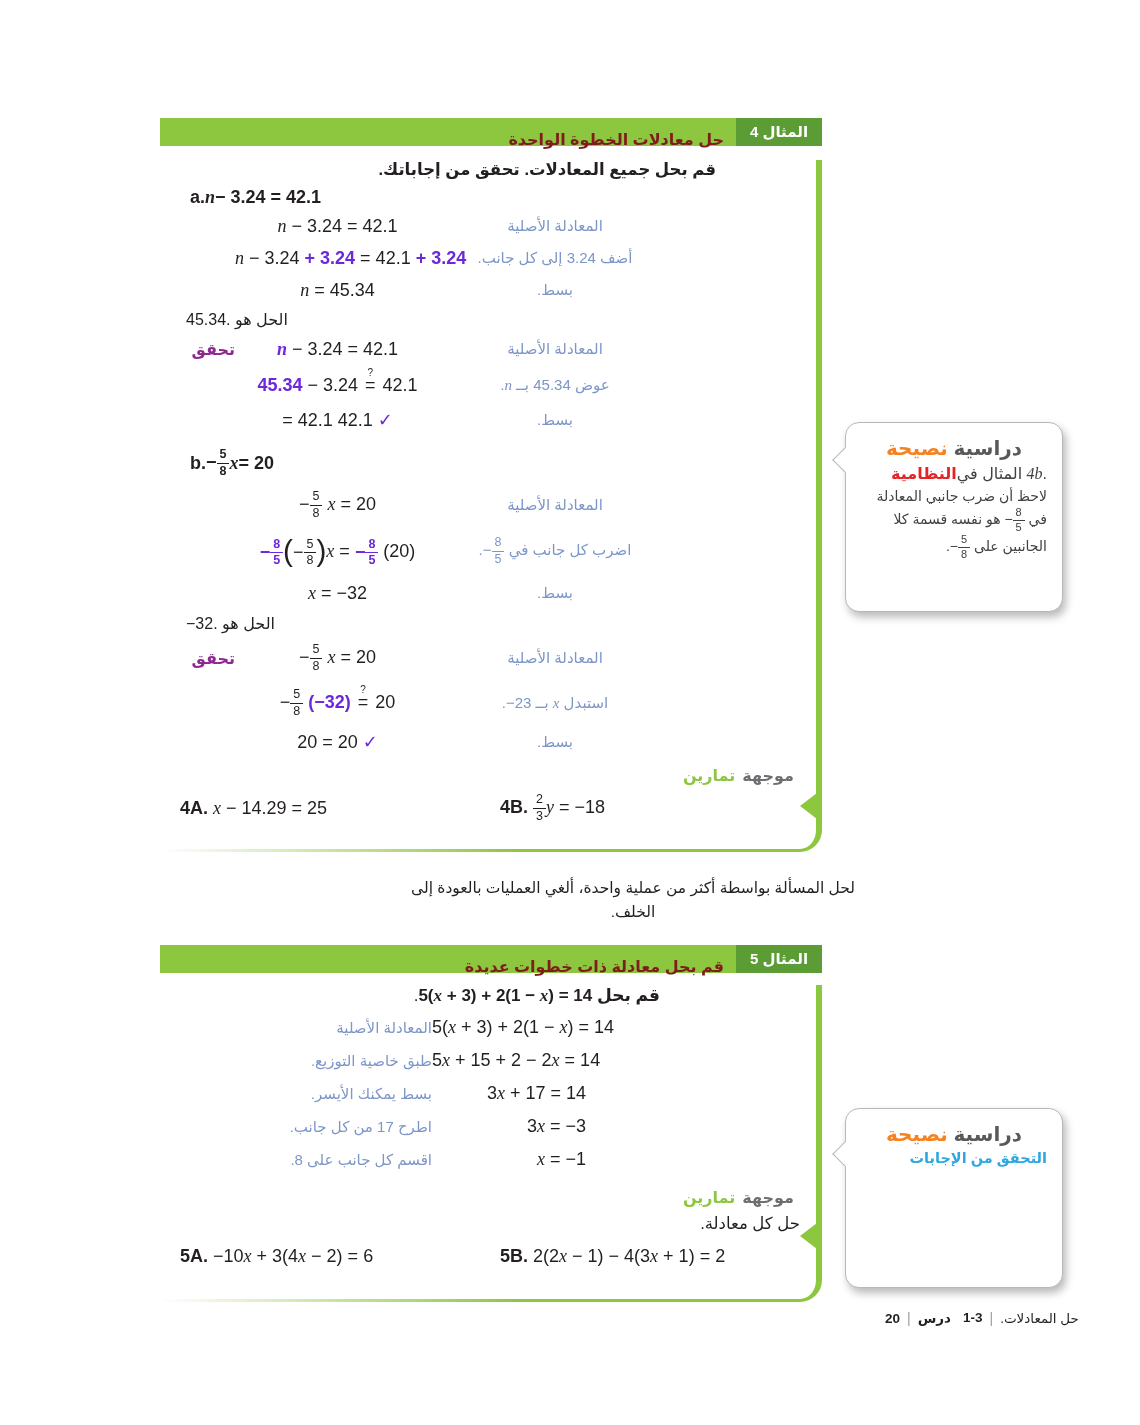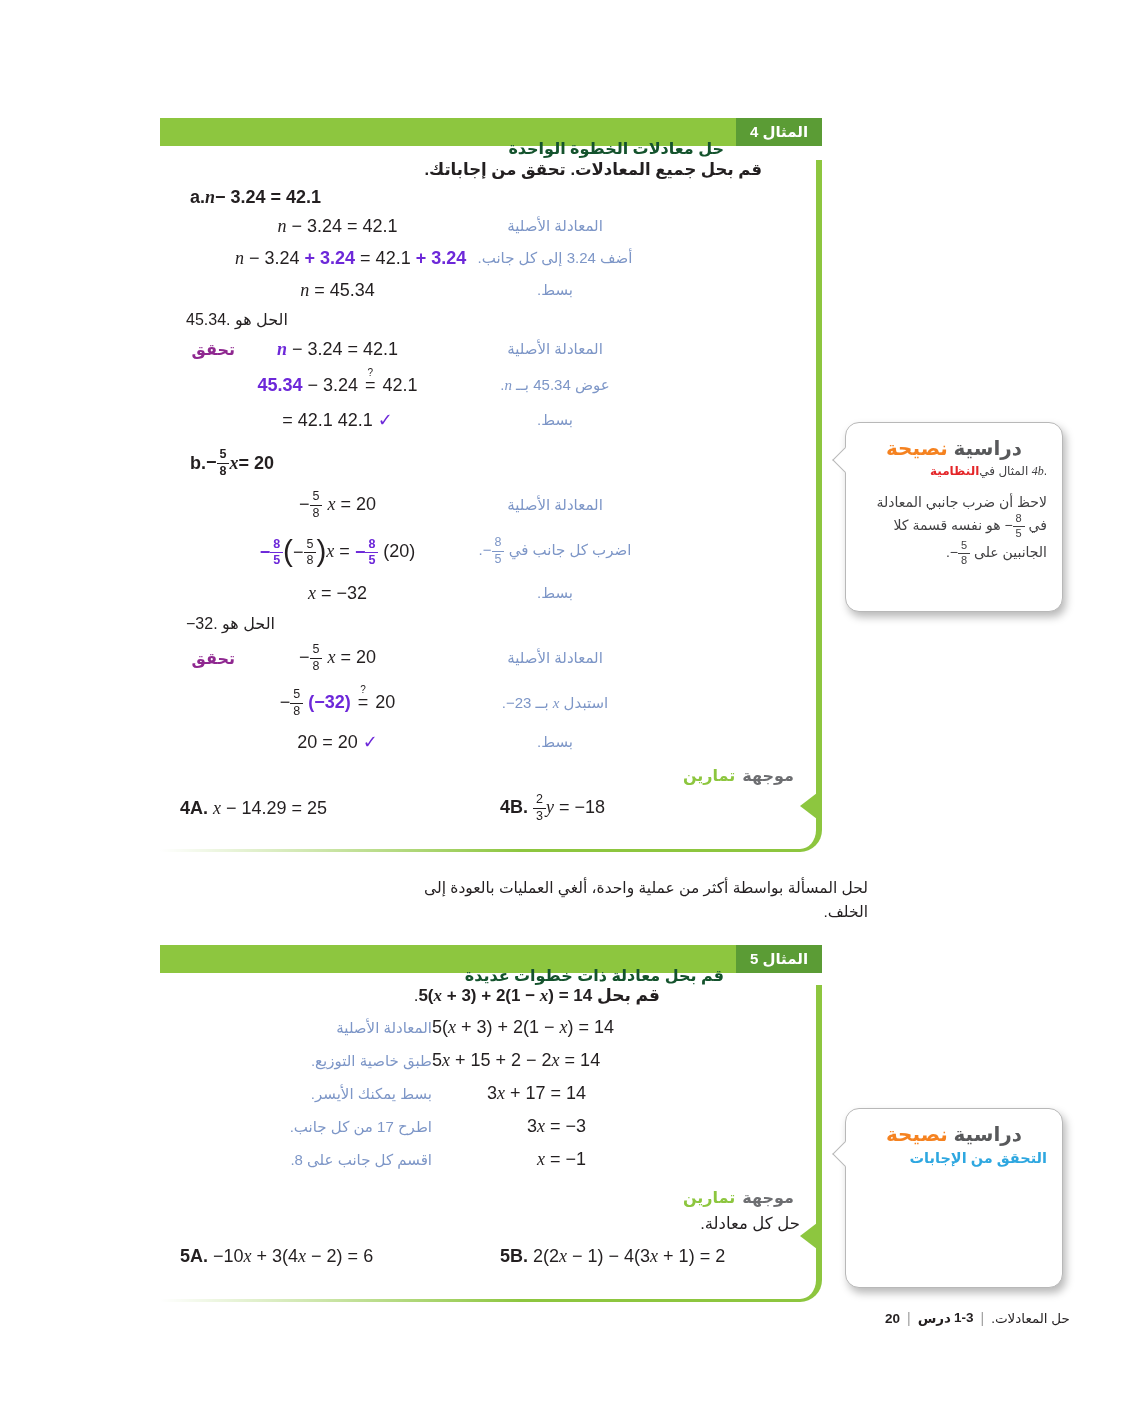--- a/index.html
+++ b/index.html
@@ -11,22 +11,22 @@
   }
   
   .exbox { position:absolute; left:160px; width:662px; background:#fff; }
   .exheader { position:relative; height:28px; background:#8DC63F; }
   .exlabel {
     position:absolute; right:0; top:0; width:86px; height:28px; background:#5B9C35;
     color:#fff; font-weight:bold; font-size:15px; display:flex; align-items:center; justify-content:center;
     direction:rtl;
   }
   .extitle {
-    position:absolute; right:98px; top:16px; height:28px; display:flex; align-items:center;
-    font-weight:bold; font-size:16px; color:#14532d; direction:rtl;
+    position:absolute; right:98px; top:7px; height:28px; display:flex; align-items:center;
+    font-weight:bold; font-size:16px; color:#7f1d1d; direction:rtl;
   }
   .exbody {
     position:relative; border-right:6px solid #8DC63F; border-bottom:3px solid #8DC63F;
     border-bottom-right-radius:22px; background:#fff;
   }
   .exfade { position:absolute; left:0; bottom:-3px; height:3px; width:55%;
     background:linear-gradient(to right,#ffffff 0%,rgba(255,255,255,0) 100%); }
   .gxarrow { position:absolute; right:-1px; width:0; height:0;
     border-top:13px solid transparent; border-bottom:13px solid transparent;
     border-right:17px solid #8DC63F; }
@@ -48,51 +48,51 @@
   .w { direction:rtl; unicode-bidi:isolate; }
   .bp { font-size:165%; font-weight:400; vertical-align:-0.12em; }
   .fr { display:inline-block; direction:ltr; unicode-bidi:isolate; white-space:nowrap; }
   .fr .sgn { display:inline; }
   .fr .stk { display:inline-block; vertical-align:middle; text-align:center; line-height:1.08; font-size:12.5px; }
   .fr .num { display:block; border-bottom:1.3px solid currentColor; padding:0 3px 1px; }
   .fr .den { display:block; padding-top:1px; }
   .qeq { position:relative; display:inline-block; margin:0 2px; }
   .qeq .q { position:absolute; top:-0.8em; left:50%; transform:translateX(-50%); font-size:10px; font-weight:normal; color:#231F20; }
   
-  .intro4 { direction:rtl; text-align:right; padding:0 54px 0 0; font-weight:bold; font-size:16.5px; height:24px; margin-top:14px; }
+  .intro4 { direction:rtl; text-align:right; padding:0 100px 0 0; font-weight:bold; font-size:16.5px; height:24px; margin-top:14px; }
   .pheading { direction:ltr; padding-left:30px; font-weight:bold; font-size:18px; min-height:26px; display:flex; align-items:center; }
   .pheading.tall { min-height:42px; margin-top:6px; }
   .solution { direction:rtl; text-align:right; padding-left:26px; font-size:16px; min-height:26px; display:flex; align-items:center; justify-content:flex-end; flex-direction:row; }
   .solution .inner { direction:rtl; unicode-bidi:isolate; }
   .guided { display:flex; justify-content:flex-end; padding-right:22px; gap:7px; direction:ltr; margin-top:4px; min-height:26px; align-items:center; font-size:16px; font-weight:bold; }
   .guided .gw1 { color:#8DC63F; }
   .guided .gw2 { color:#6D6E71; }
   .exgrid { display:grid; grid-template-columns:320px auto; padding-left:20px; margin-top:4px; min-height:32px; align-items:center; direction:ltr; font-size:18px; justify-items:start; }
   .solveall { direction:rtl; text-align:right; padding-right:16px; font-weight:normal; font-size:16.5px; min-height:26px; display:flex; align-items:center; justify-content:flex-start; }
   .intro5 { direction:rtl; text-align:right; padding-right:156px; font-size:17px; height:30px; margin-top:12px; }
   
-  .between { position:absolute; left:398px; top:876px; width:470px; direction:rtl; text-align:right; font-size:15.5px; line-height:1.55; color:#231F20; }
+  .between { position:absolute; left:398px; top:876px; width:470px; direction:rtl; text-align:center; font-size:15.5px; line-height:1.55; color:#231F20; }
   
   .tip { position:absolute; left:845px; width:218px; background:#fff; border:1.6px solid #b8b8b8; border-radius:14px;
     box-shadow:3px 5px 8px rgba(0,0,0,0.28); padding:13px 15px 10px; }
   .tiptail { position:absolute; left:-10px; width:18px; height:18px; background:#fff;
     border-left:1.6px solid #b8b8b8; border-bottom:1.6px solid #b8b8b8; transform:rotate(45deg); }
   .tiptitle { direction:ltr; text-align:center; font-size:20px; margin-bottom:4px; }
   .tiptitle span, .tiplead-words span { unicode-bidi:isolate; }
   .to { color:#F58220; font-weight:bold; }
   .tg { color:#58595B; font-weight:bold; }
   .tr { color:#E42528; font-weight:bold; }
-  .tiplead-words { direction:ltr; text-align:right; font-size:12px; color:#414042; margin-bottom:12px; }
+  .tiplead-words { direction:ltr; text-align:right; font-size:16px; color:#414042; margin-bottom:2px; }
   .tiplead-blue { direction:rtl; text-align:right; font-size:14.5px; color:#2EA7E0; font-weight:bold; margin-bottom:4px; }
   .tipbody { direction:rtl; text-align:right; font-size:14px; color:#414042; line-height:1.6; }
   .tipbody .fr .stk { font-size:11px; }
   
   .footer { position:absolute; left:885px; top:1310px; display:flex; direction:ltr; align-items:center; gap:7px; font-size:13.5px; color:#231F20; }
   .footer .fsep { color:#9b9b9b; font-size:14px; }
-  .footer .lesson { direction:ltr; unicode-bidi:isolate; display:flex; gap:3px; font-weight:bold; }
+  .footer .lesson { direction:ltr; unicode-bidi:isolate; display:flex; gap:12px; font-weight:bold; }
   .footer .lesson .w { unicode-bidi:isolate; }
 </style>
 </head>
 <body>
 
 <div id="page">
 
   <div class="exbox" style="top:118px; height:720px;">
     <div class="exheader">
       <div class="extitle">حل معادلات الخطوة الواحدة</div>

